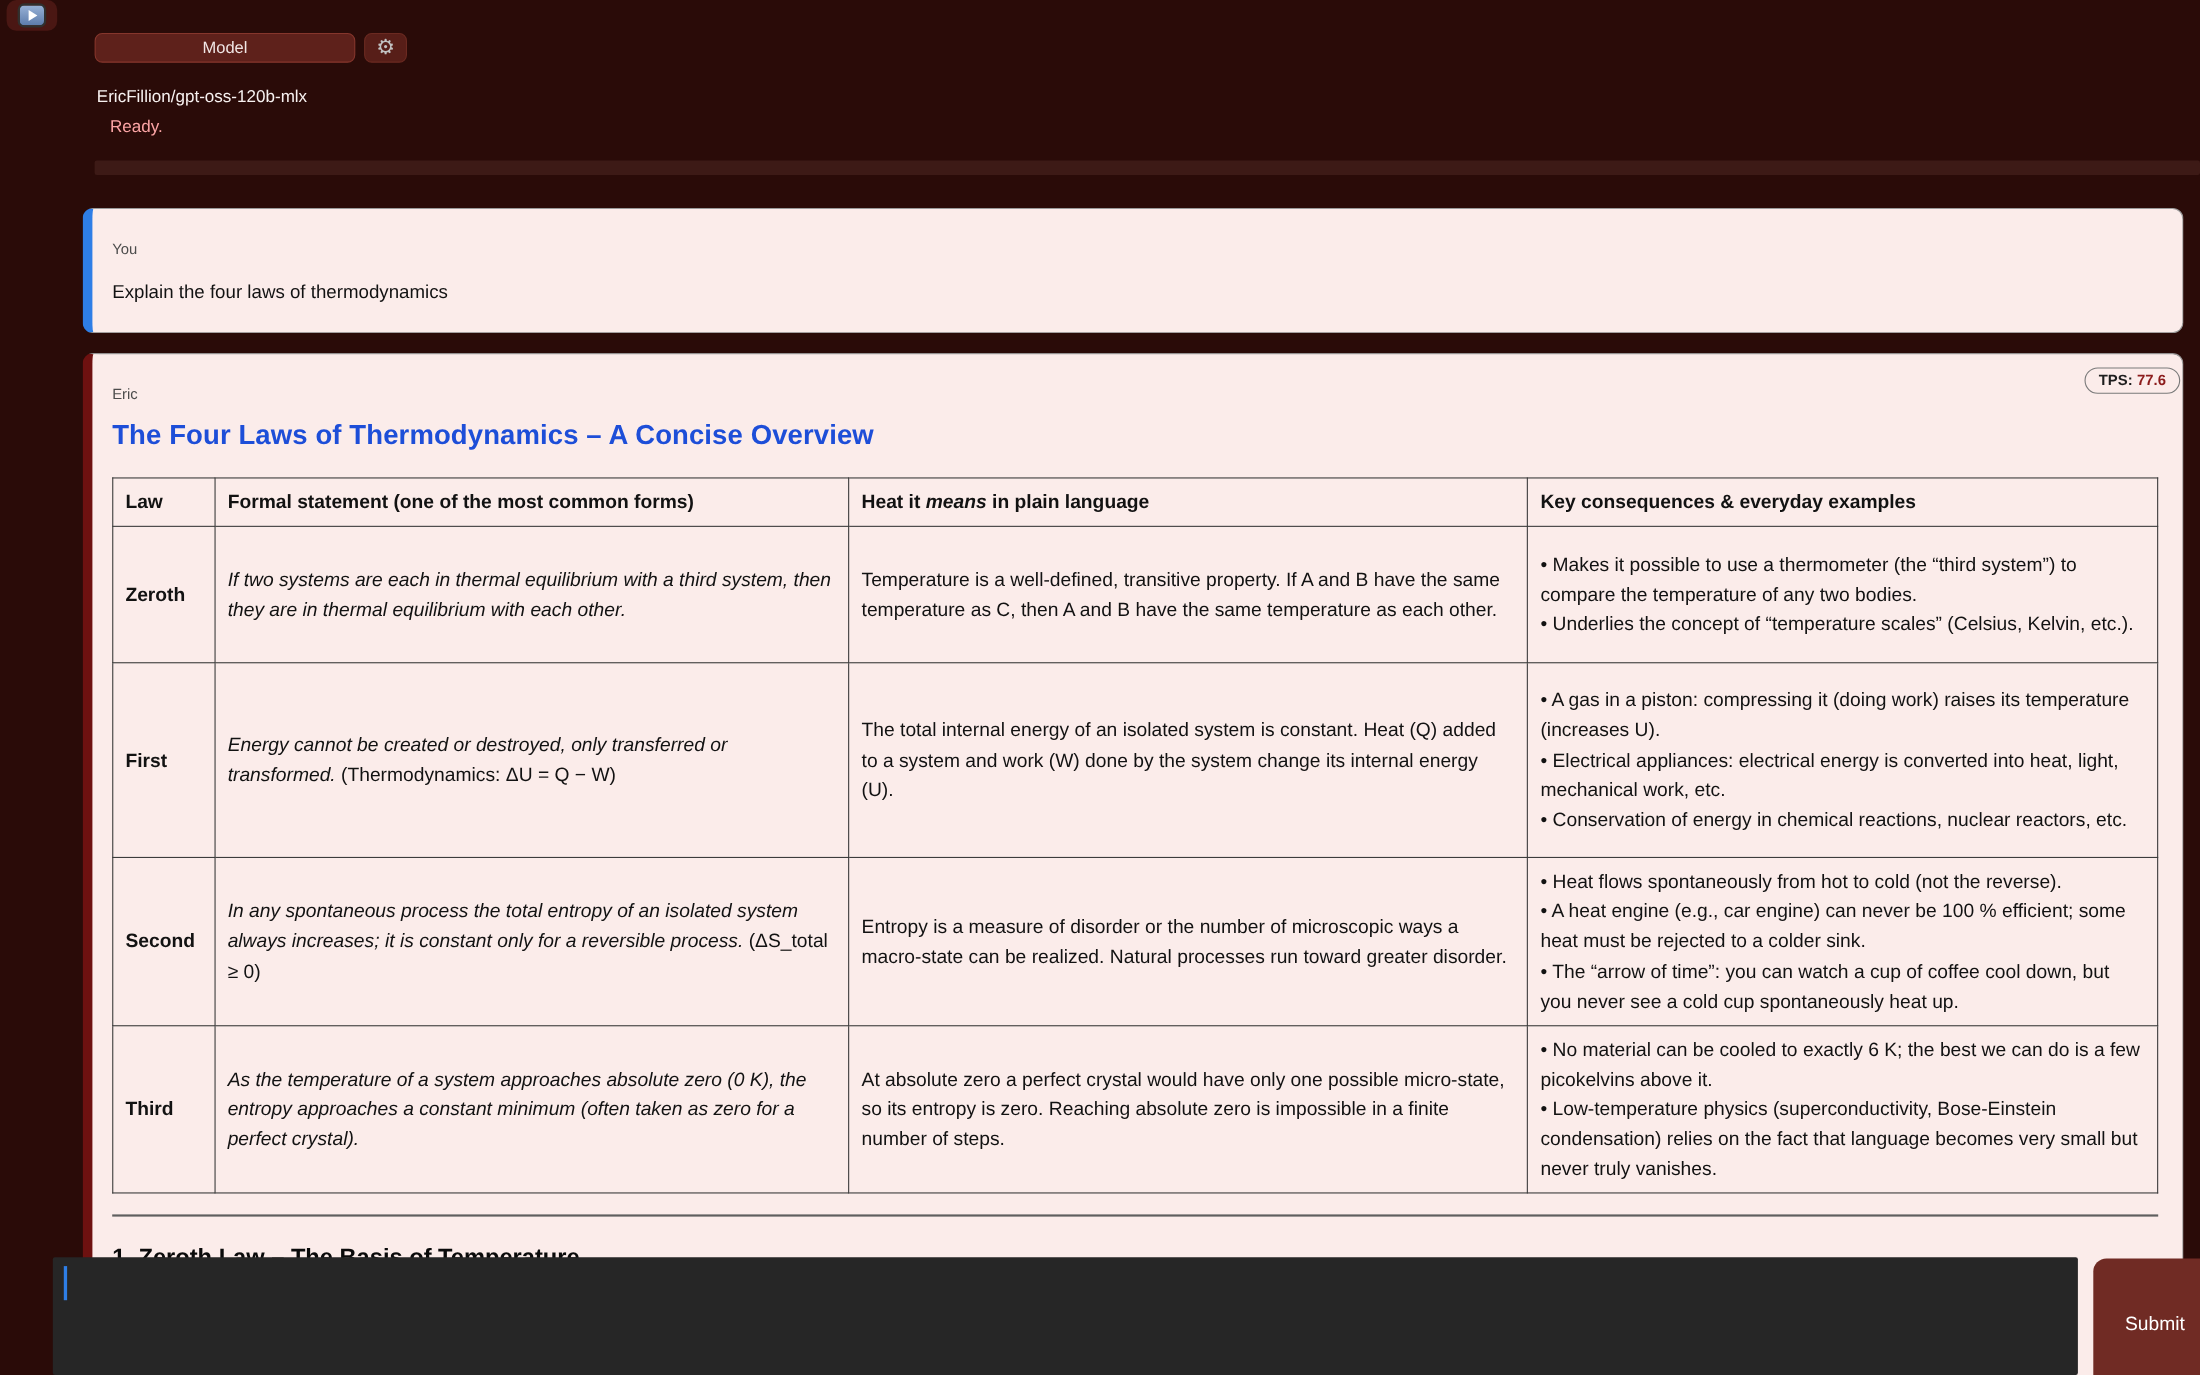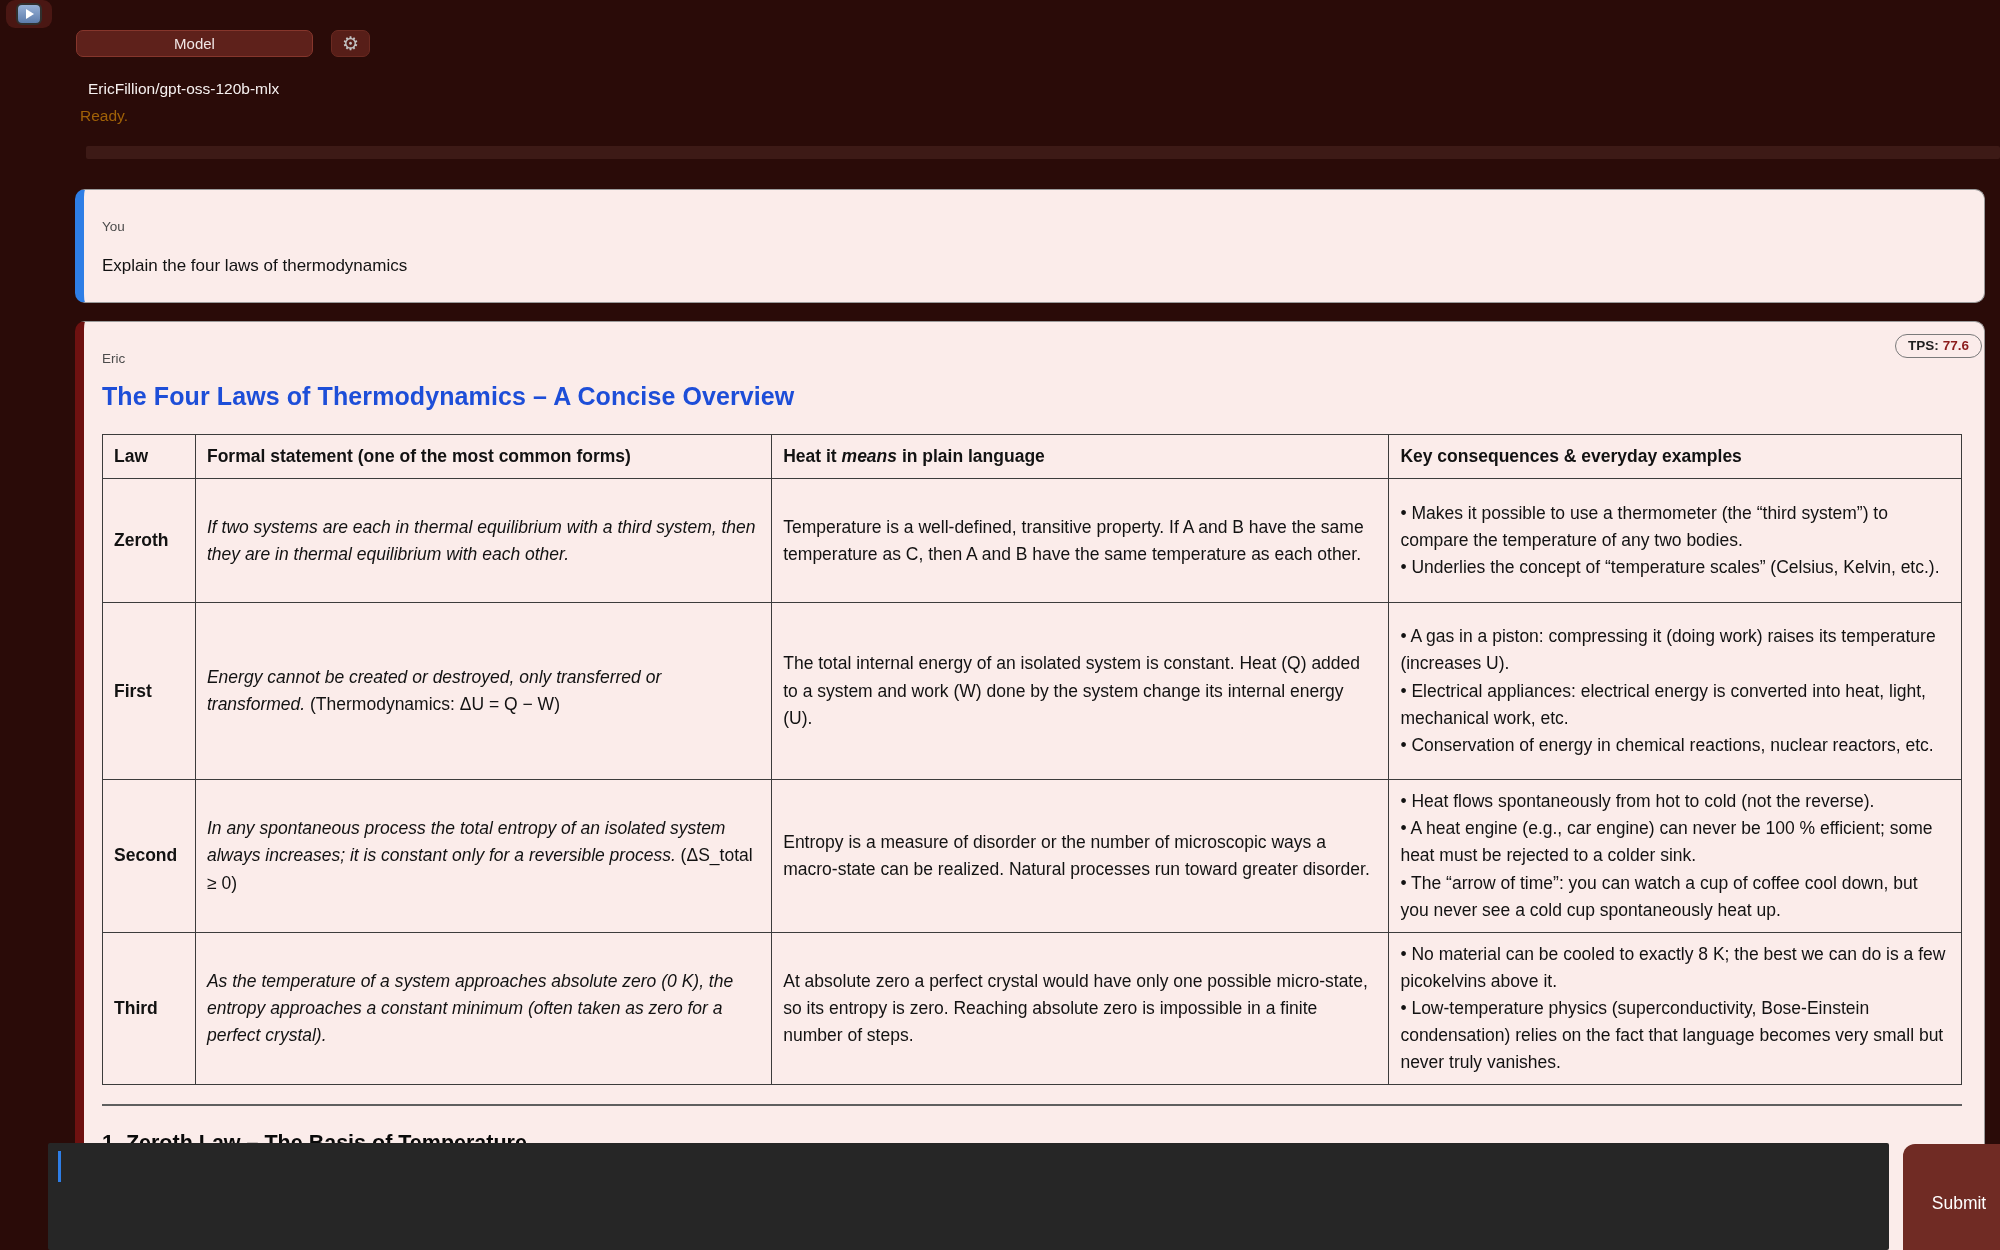--- a/index.html
+++ b/index.html
@@ -22,38 +22,38 @@
     border:2px solid #30302e;
     display:flex; align-items:center; justify-content:center;
   }
   .play-tri {
     width:0; height:0; margin-left:2px;
     border-left:8px solid #fff;
     border-top:5px solid transparent;
     border-bottom:5px solid transparent;
   }
   .model-btn {
-    position:absolute; left:76px; top:30px; width:237px; height:27px;
+    position:absolute; left:86px; top:30px; width:237px; height:27px;
     background:#5e211b; border:1.5px solid #86362c; border-radius:7px;
     color:#f1e6e5; font-size:15px;
     display:flex; align-items:center; justify-content:center; cursor:pointer;
   }
   .gear-btn {
     position:absolute; left:331px; top:30px; width:39px; height:27px;
     background:#571e18; border:1px solid #6b2a21; border-radius:7px;
     color:#c2c2c2; font-size:19px; line-height:1;
     display:flex; align-items:center; justify-content:center; cursor:pointer;
   }
   .model-name {
     position:absolute; left:88px; top:80px;
     color:#f7f1f0; font-size:15.5px;
   }
   .status-text {
-    position:absolute; left:80px; top:107px;
-    color:#a16207; font-size:15.5px;
+    position:absolute; left:100px; top:107px;
+    color:#fca5a5; font-size:15.5px;
   }
   .progress-bar {
     position:absolute; left:86px; top:146px; width:1914px; height:13px;
     background:#3d1a16; border-radius:2px;
   }
 
   
   .card {
     position:absolute; left:75px; width:1910px;
     background:#fbecea;
@@ -210,21 +210,21 @@
                 <div>• Heat flows spontaneously from hot to cold (not the reverse).</div>
                 <div>• A heat engine (e.g., car engine) can never be 100 % efficient; some heat must be rejected to a colder sink.</div>
                 <div>• The “arrow of time”: you can watch a cup of coffee cool down, but you never see a cold cup spontaneously heat up.</div>
               </td>
             </tr>
             <tr class="row-3">
               <td class="cell-law">Third</td>
               <td class="cell-formal"><em>As the temperature of a system approaches absolute zero (0 K), the entropy approaches a constant minimum (often taken as zero for a perfect crystal).</em></td>
               <td>At absolute zero a perfect crystal would have only one possible micro-state, so its entropy is zero. Reaching absolute zero is impossible in a finite number of steps.</td>
               <td>
-                <div>• No material can be cooled to exactly 8 K; the best we can do is a few picokelvins above it.</div>
+                <div>• No material can be cooled to exactly 6 K; the best we can do is a few picokelvins above it.</div>
                 <div>• Low-temperature physics (superconductivity, Bose-Einstein condensation) relies on the fact that language becomes very small but never truly vanishes.</div>
               </td>
             </tr>
           </tbody>
       </table>
 
       <hr class="answer-hr">
 
       <h2 class="section-heading">1. Zeroth Law – The Basis of Temperature</h2>
     </div>

